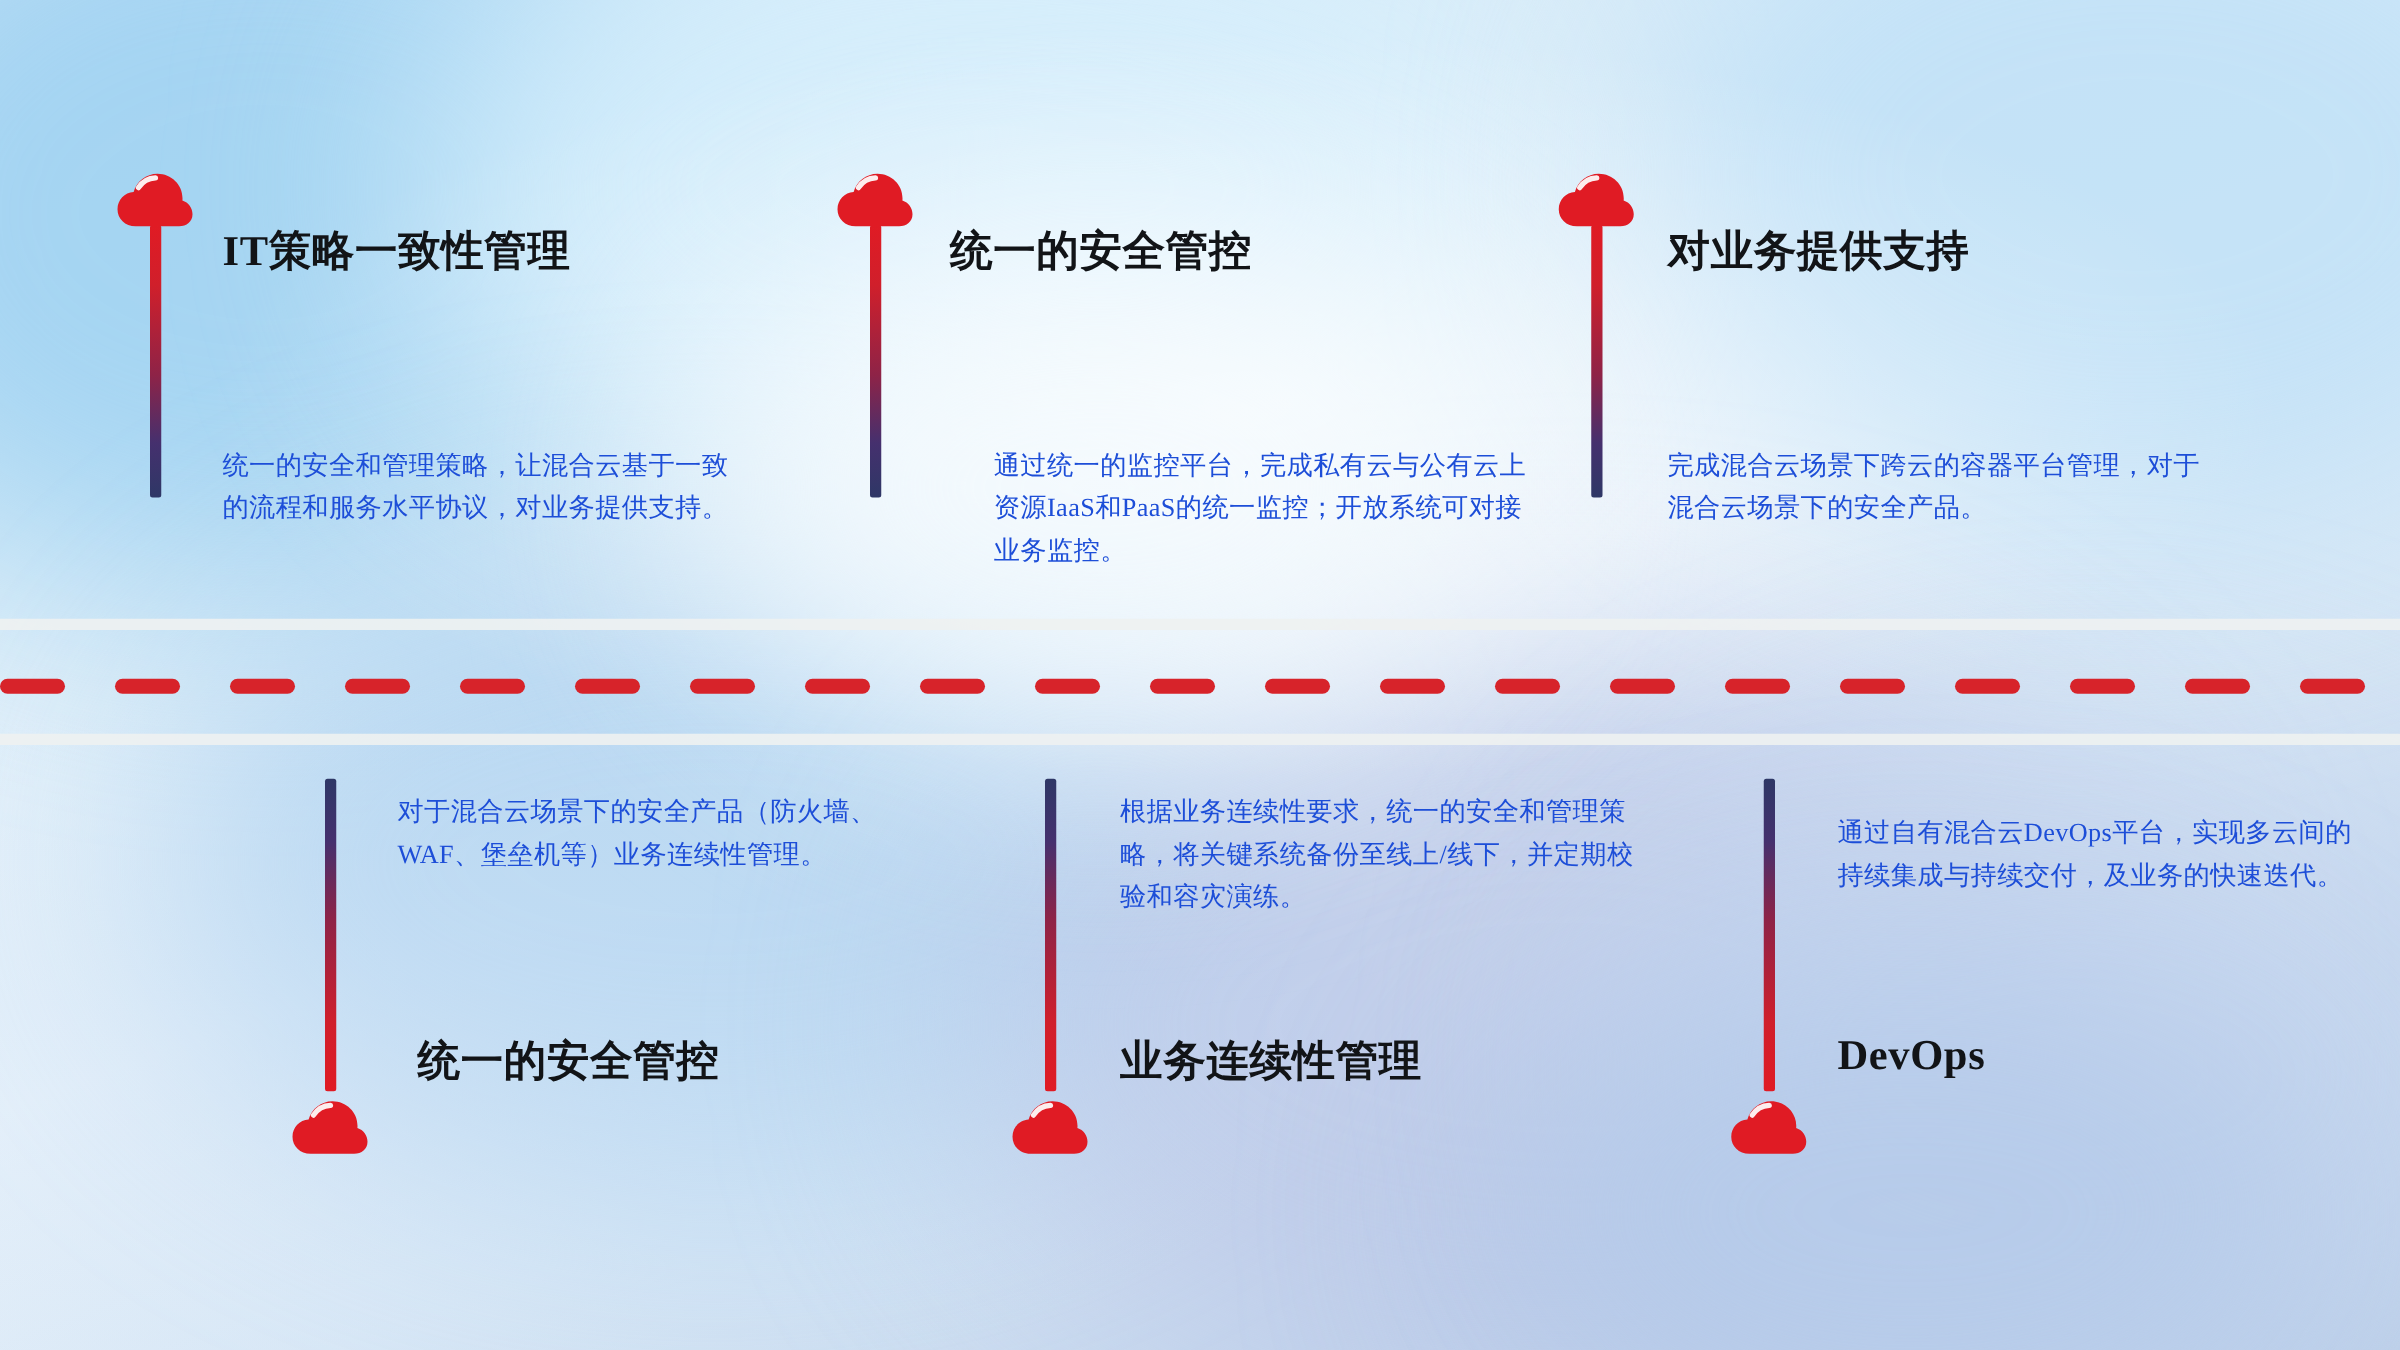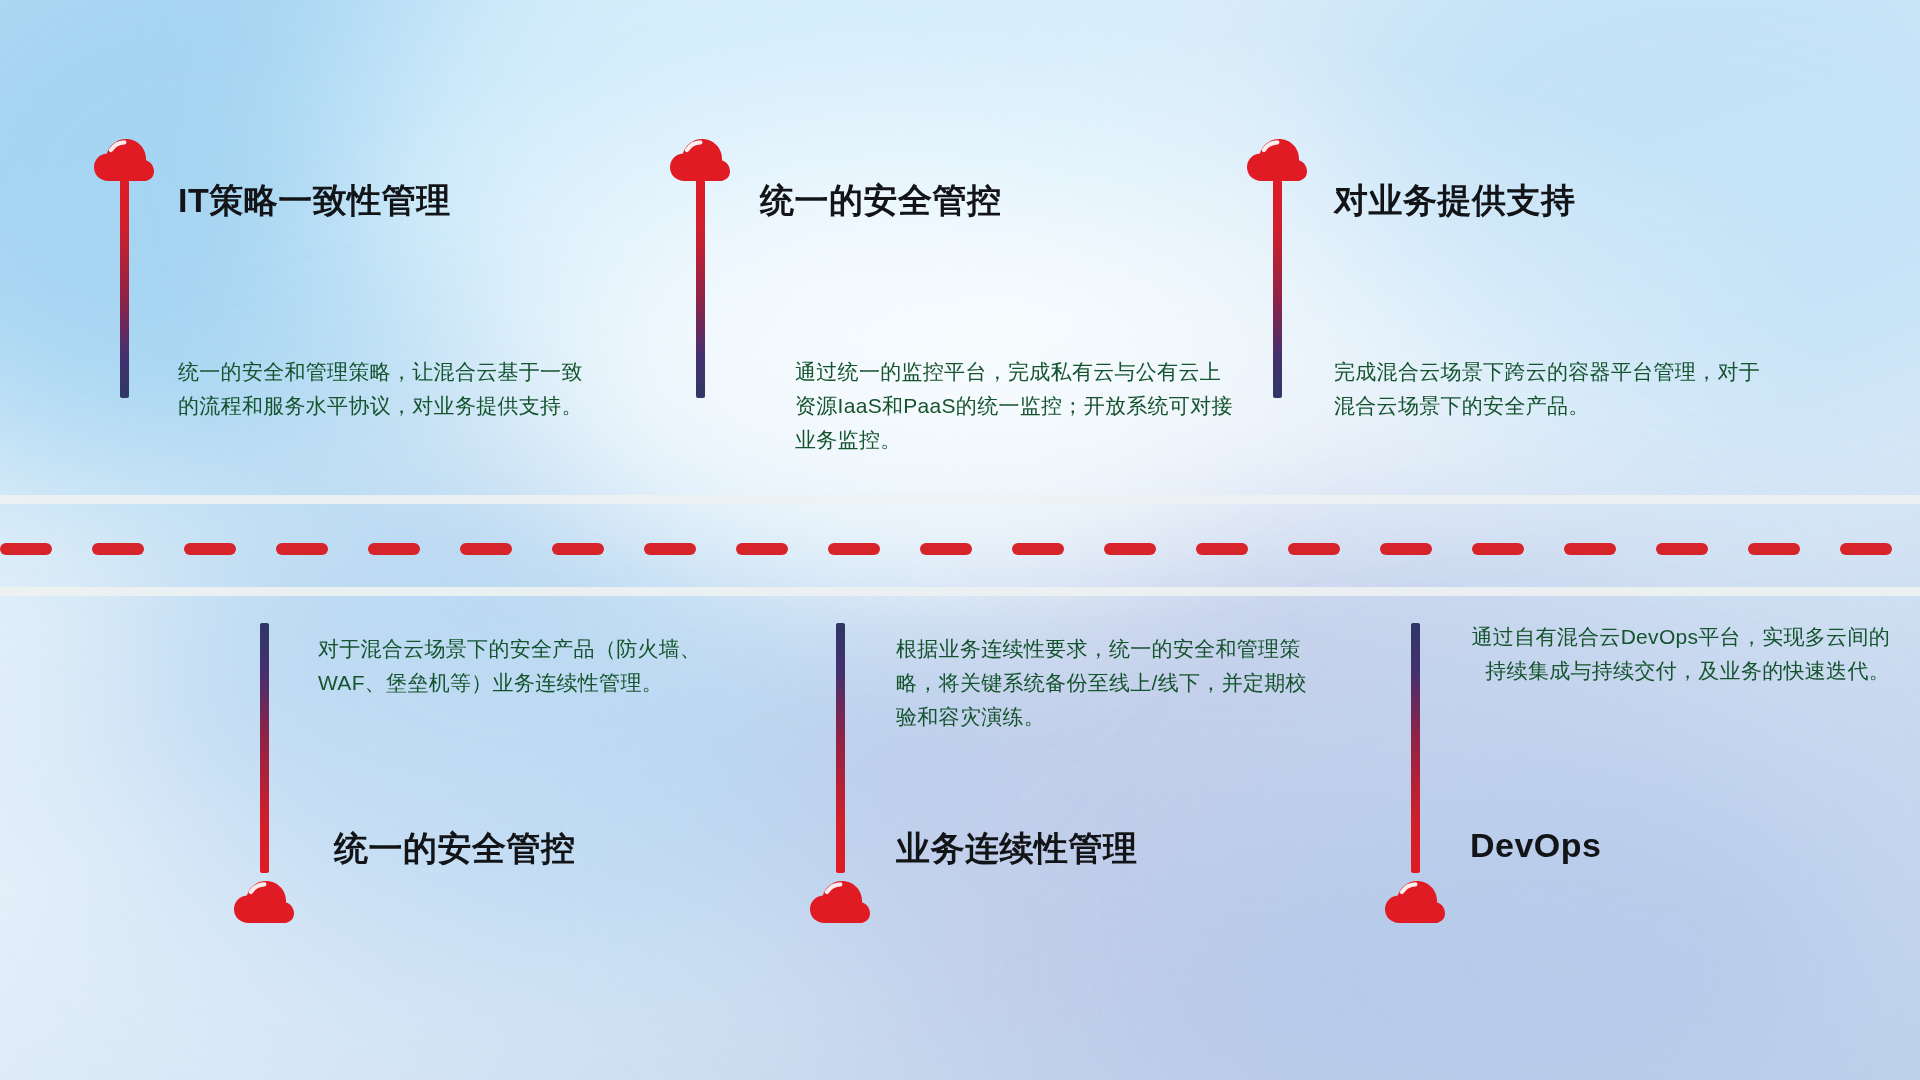--- a/index.html
+++ b/index.html
@@ -3,21 +3,21 @@
 <meta charset="utf-8">
 <style>
   html,body{margin:0;padding:0;}
   body{
     width:1920px;height:1080px;overflow:hidden;
     font-family:"Liberation Sans","DejaVu Sans",sans-serif;
     background:#cfe2f2;
     position:relative;
   }
   
-  #stage{position:absolute;inset:0;overflow:hidden;}
+  #stage{position:absolute;inset:0;overflow:hidden;font-family:Liberation Serif, serif;}
   .bg-base{
     position:absolute;inset:0;
     background:linear-gradient(160deg,#cfe6f7 0%,#d6ebf8 18%,#e4f1fa 36%,#eaf3fb 50%,#d9e8f6 66%,#c6d8ee 82%,#bccfe8 100%);
   }
   .bg-blob{position:absolute;border-radius:50%;filter:blur(90px);}
   .blob-a{left:-180px;top:-140px;width:780px;height:620px;background:rgba(150,205,240,.75);}
   .blob-b{left:330px;top:-120px;width:900px;height:540px;background:rgba(214,238,252,.9);}
   .blob-c{right:-200px;top:-160px;width:820px;height:600px;background:rgba(188,222,246,.8);}
   .blob-d{left:120px;top:430px;width:900px;height:520px;background:rgba(168,206,238,.72);}
   .blob-e{left:760px;top:520px;width:980px;height:600px;background:rgba(186,198,231,.7);}
@@ -51,21 +51,21 @@
   .stem.down{background:linear-gradient(to bottom,#e01b24 0%,#d01f2b 22%,#8e2347 55%,#45306e 80%,#2e3766 100%);}
   .stem.up{background:linear-gradient(to top,#e01b24 0%,#d01f2b 22%,#8e2347 55%,#45306e 80%,#2e3766 100%);}
 
   
   .title{
     position:absolute;white-space:nowrap;
     font-size:34px;font-weight:700;color:#121417;letter-spacing:.5px;
   }
   .desc{
     position:absolute;
-    font-size:21px;line-height:34px;color:#14532d;
+    font-size:21px;line-height:34px;color:#1d4ed8;
     letter-spacing:.3px;font-weight:400;
   }
 </style>
 </head>
 <body>
 
 <div id="stage">
 
   <div class="bg-base"></div>
   <div class="bg-blob blob-a"></div>
@@ -178,17 +178,17 @@
   <div class="col">
     <div class="pin" style="left:1415px;top:630px;">
       <span class="stem up" style="top:-7px;height:250px;"></span>
       <span class="cloud" style="top:250px;">
         <svg viewBox="0 0 62 44" xmlns="http://www.w3.org/2000/svg">
           <path d="M15.5 43C7 43 1 36.8 1 29.3 1 22 6.7 16 13.9 15.6 16.2 7.2 23.9 1 33 1c11 0 20 8.7 20 19.5 0 .6 0 1.2-.1 1.8 4.9 1.6 8.1 6 8.1 11.1C61 39.3 56.2 43 50.3 43H15.5Z" fill="#e01b24"></path>
           <path d="M17.8 12.1c3-4.6 8-7.6 13.6-7.8" fill="none" stroke="#ffffff" stroke-width="4.2" stroke-linecap="round" opacity=".92"></path>
         </svg>
       </span>
     </div>
-    <div class="desc" style="left:1470px;top:620px;width:420px;text-align:right;">通过自有混合云DevOps平台，实现多云间的持续集成与持续交付，及业务的快速迭代。</div>
+    <div class="desc" style="left:1470px;top:649px;width:420px;">通过自有混合云DevOps平台，实现多云间的持续集成与持续交付，及业务的快速迭代。</div>
     <div class="title" style="left:1470px;top:826px;">DevOps</div>
   </div>
 
 </div>
 
 </body></html>

